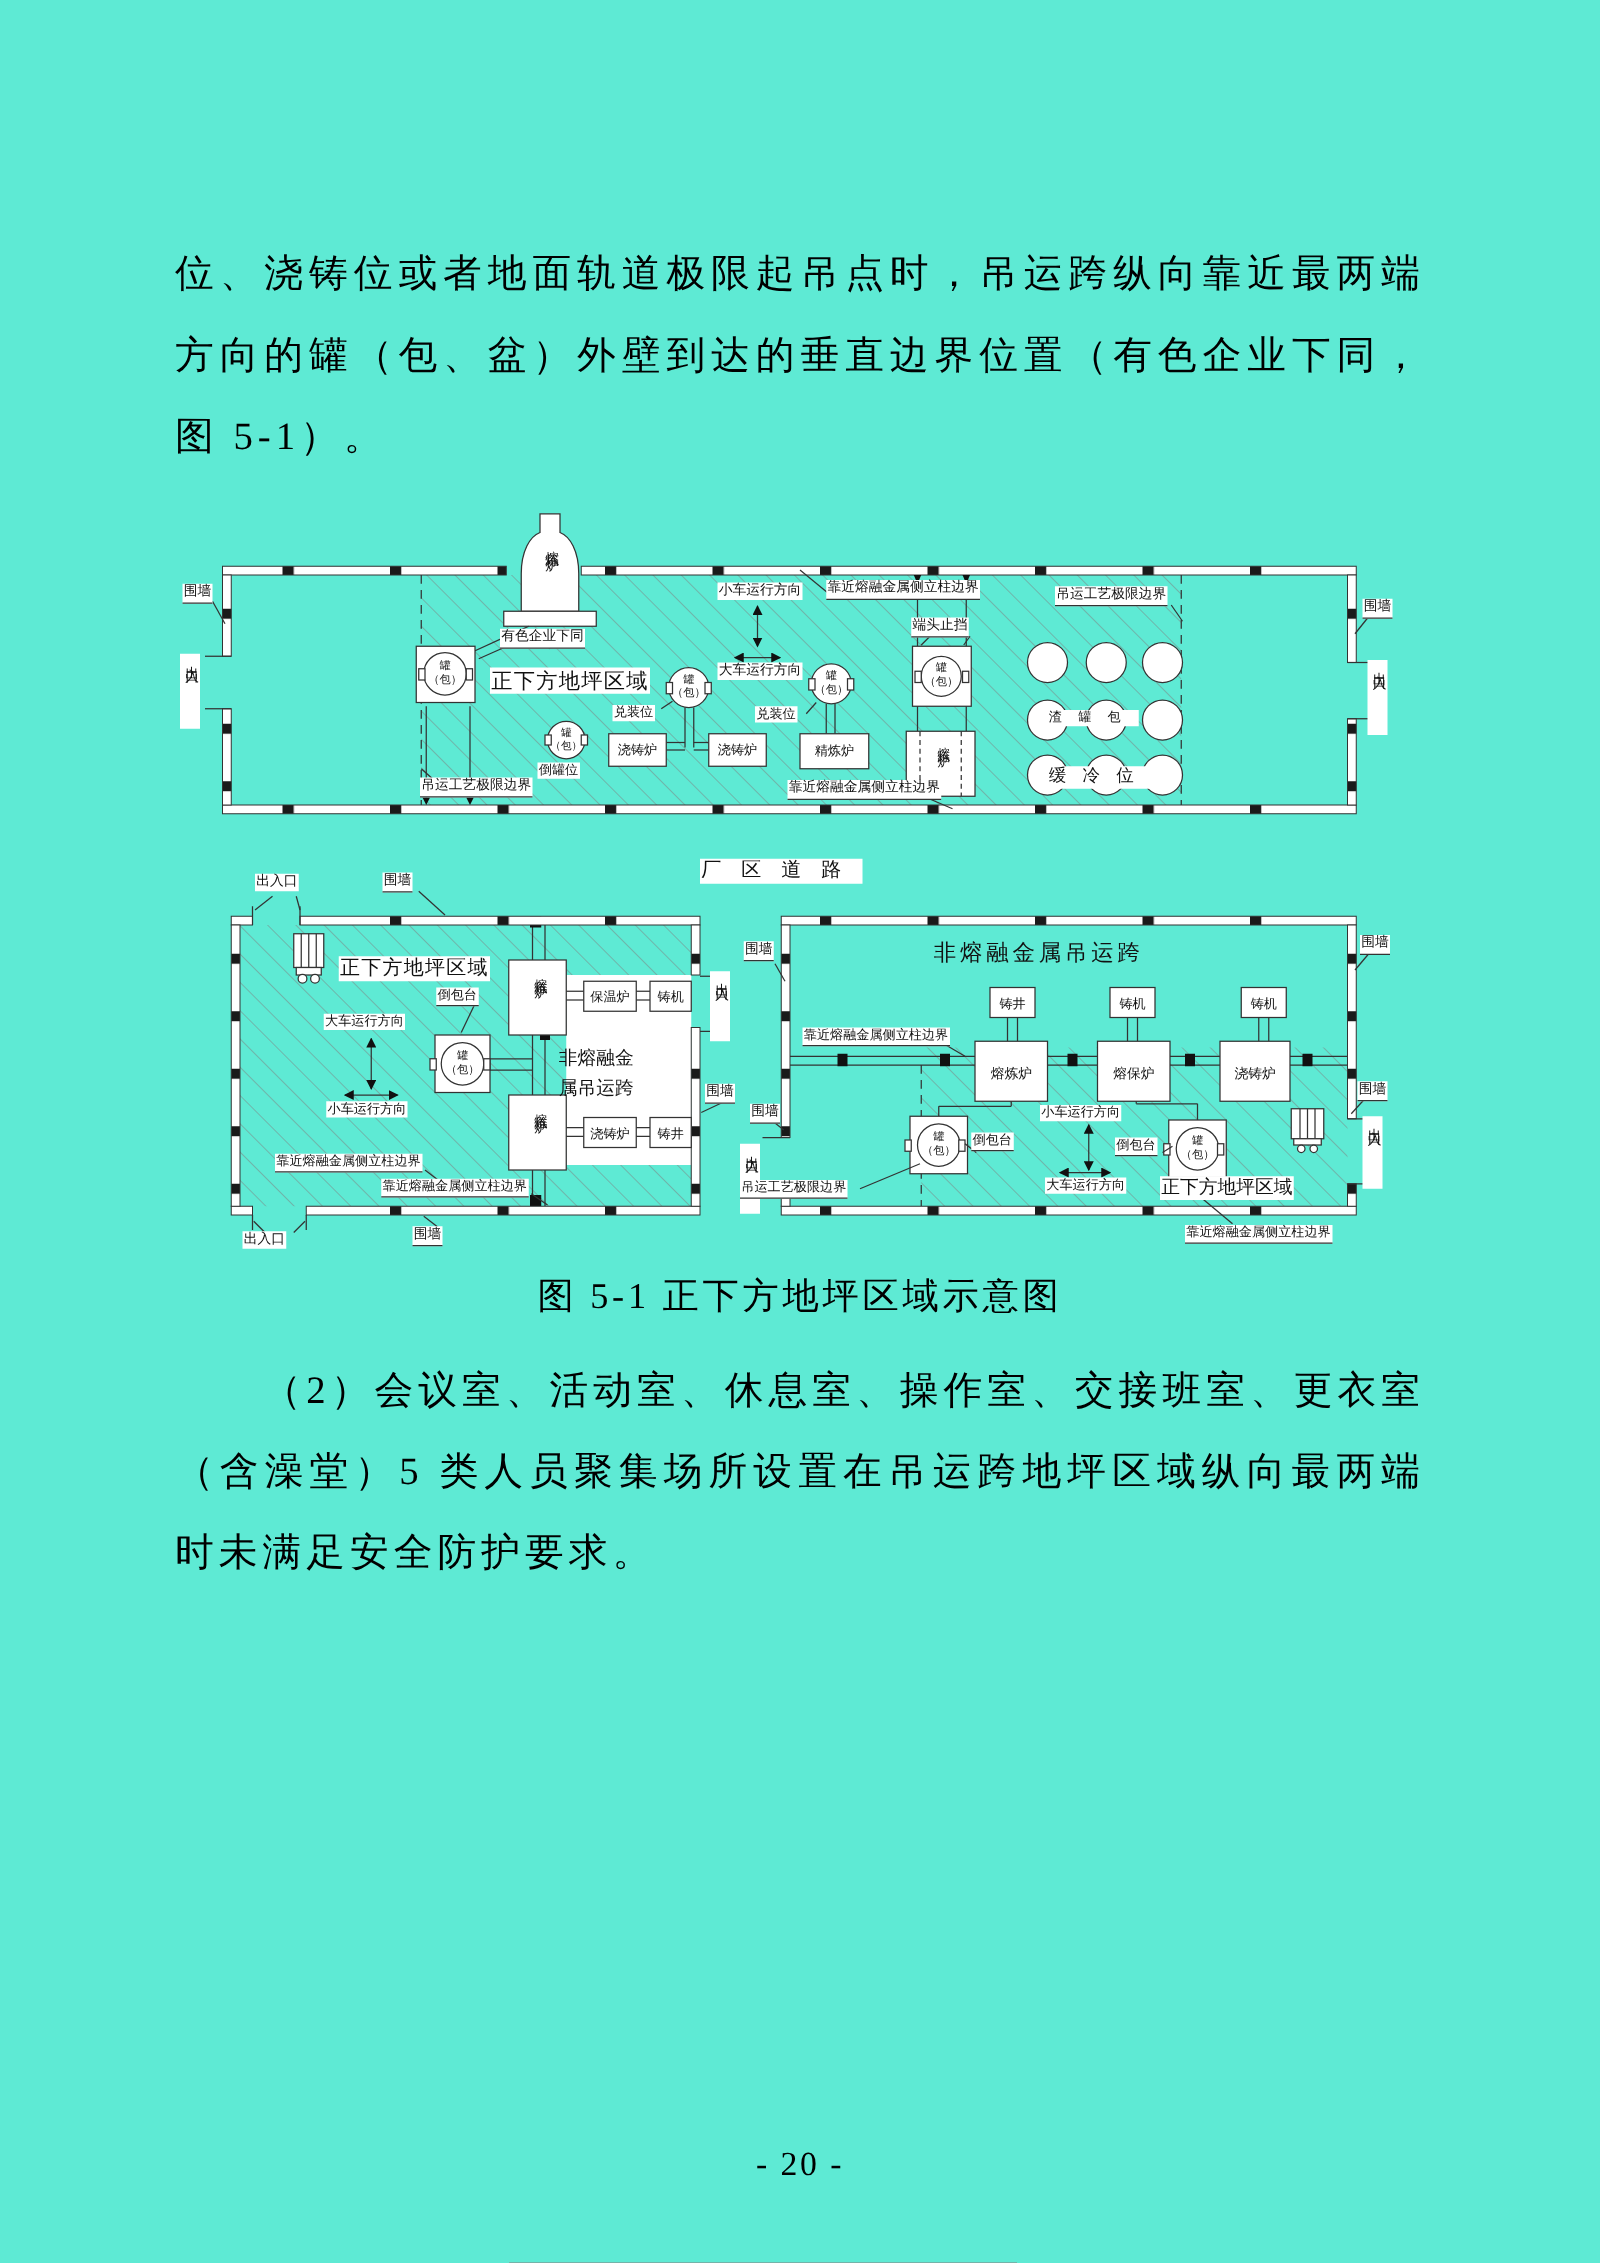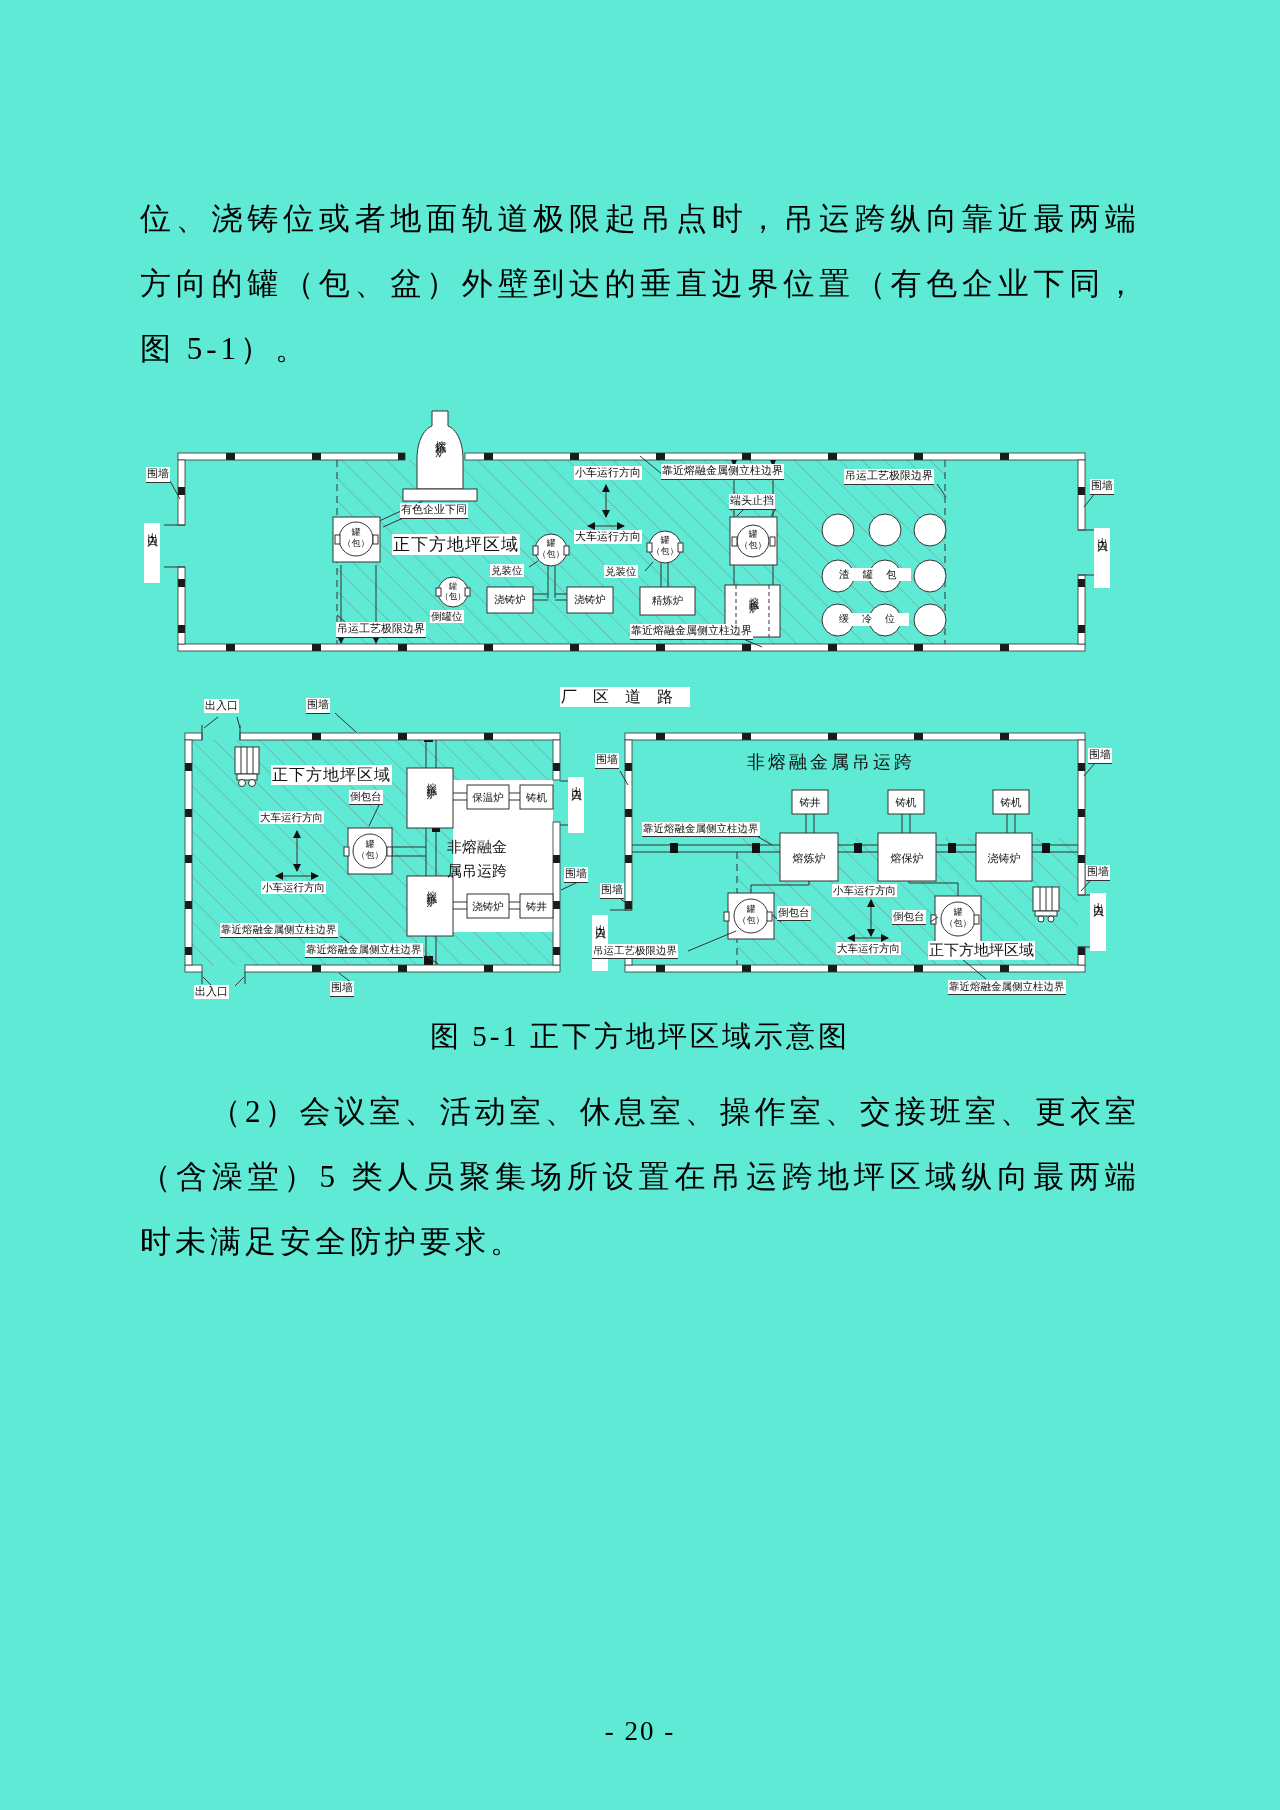--- a/index.html
+++ b/index.html
@@ -322,21 +322,21 @@
       <div class="tank-t" style="left:291px;top:186px;font-size:8.5px">罐
 （包）</div>
       <div class="lbl" style="left:350px;top:169px;font-size:10.5px">兑装位</div>
       <div class="lbl" style="left:464px;top:170px;font-size:10.5px">兑装位</div>
       <div class="lbl" style="left:290px;top:215px;font-size:10.5px">倒罐位</div>
       <div class="boxlbl" style="left:347px;top:198px;width:46px">浇铸炉</div>
       <div class="boxlbl" style="left:427px;top:198px;width:46px">浇铸炉</div>
       <div class="boxlbl" style="left:500px;top:199px;width:55px">精炼炉</div>
       <div class="lbl v" style="left:606px;top:194px;height:46px;background:transparent;font-size:10px">熔炼炉</div>
       <div class="lbl sp" style="left:698px;top:149px;font-size:10.5px">渣罐包</div>
-      <div class="lbl sp" style="left:698px;top:194px;font-size:10px">缓冷位</div>
+      <div class="lbl sp" style="left:698px;top:194px;font-size:14px">缓冷位</div>
       <div class="lbl ul" style="left:196px;top:227px">吊运工艺极限边界</div>
       <div class="lbl ul" style="left:490px;top:229px">靠近熔融金属侧立柱边界</div>
       <div class="lbl sp" style="left:420px;top:268px;font-size:16px;letter-spacing:16px">厂区道路</div>
       <div class="lbl ul" style="left:950px;top:84px">围墙</div>
       <div class="lbl v" style="left:954px;top:133px;height:60px">出入口</div>
 
       <div class="lbl" style="left:64px;top:304px">出入口</div>
       <div class="lbl ul" style="left:166px;top:303px">围墙</div>
       <div class="lbl b" style="left:131px;top:370px;font-size:16px;letter-spacing:1px">正下方地坪区域</div>
       <div class="lbl" style="left:119px;top:416px;font-size:10.5px">大车运行方向</div>

